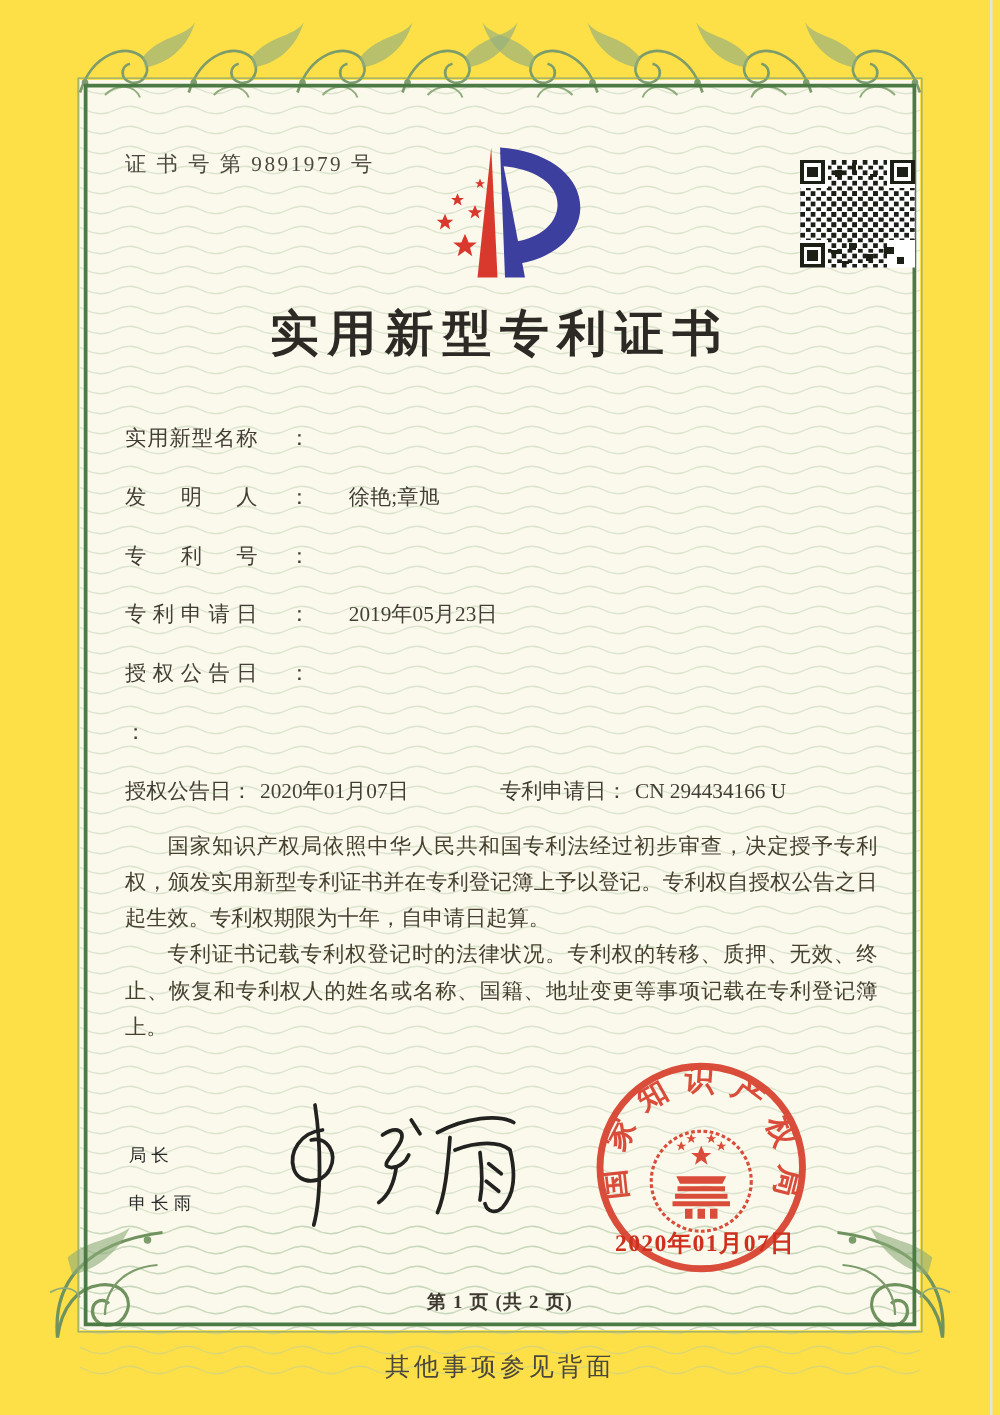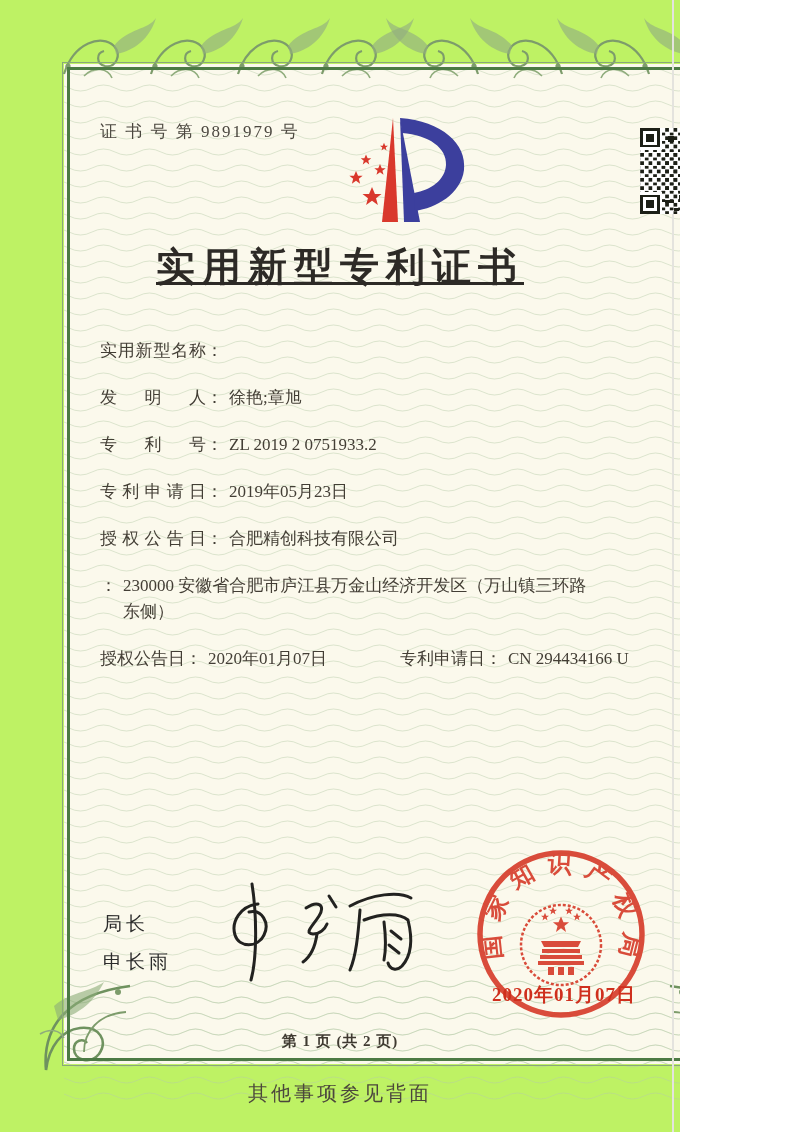--- a/index.html
+++ b/index.html
@@ -1,54 +1,54 @@
 <!DOCTYPE html>
 <html><head>
 <meta charset="utf-8">
 <style>
   html,body{margin:0;padding:0;}
   body{background:#ffffff;font-family:"Liberation Serif","DejaVu Serif",serif;}
-  .page{position:relative;width:680px;height:1132px;background:#bef264;overflow:hidden;}
+  .page{position:relative;width:800px;height:1132px;background:#fde047;overflow:hidden;}
 
   
   .deco{position:absolute;inset:0;z-index:0;pointer-events:none;}
 
   
   .frame-outer{position:absolute;left:62px;top:62px;width:676px;height:1004px;
     border:1.5px solid #8aa77b;box-sizing:border-box;z-index:1;}
   .frame-inner{position:absolute;left:67px;top:67px;width:666px;height:994px;
     border:3px solid #4c7a44;box-sizing:border-box;z-index:1;}
   .scan-edge{position:absolute;right:6px;top:0;width:2px;height:100%;background:#e4e3de;z-index:1;}
 
   .content{position:absolute;inset:0;z-index:2;}
 
   .cert-no{position:absolute;left:100px;top:120px;font-size:17px;color:#4b473f;letter-spacing:2px;}
 
   .logo{position:absolute;left:330px;top:103px;}
   .qr{position:absolute;left:640px;top:128px;}
 
   .title{position:absolute;left:0;top:240px;width:100%;text-align:center;
-    font-size:39px;font-weight:bold;color:#2d2a26;letter-spacing:7px;text-decoration:underline;}
+    font-size:39px;font-weight:bold;color:#2d2a26;letter-spacing:7px;}
 
   .fields{position:absolute;left:100px;top:338px;width:604px;color:#433e35;}
-  .field-row{display:flex;font-size:17px;line-height:26px;margin-bottom:21px;}
+  .field-row{display:flex;font-size:17px;line-height:26px;margin-bottom:21px;gap:25px;}
   .f-label{width:106px;text-align:justify;text-align-last:justify;flex:none;}
   .f-colon{flex:none;}
   .f-value{margin-left:6px;max-width:468px;}
   .grant-row{display:flex;font-size:17px;line-height:26px;}
   .grant-pair{display:flex;}
   .grant-pair.first{width:300px;flex:none;}
 
   .paras{position:absolute;left:100px;top:662px;width:602px;font-size:17px;
     line-height:29px;color:#46402f;text-align:justify;}
   .paras p{margin:0;text-indent:2em;}
 
   .signer{position:absolute;left:103px;top:905px;
     font-family:"Liberation Sans","DejaVu Sans",sans-serif;
-    font-size:19px;color:#2b2b2b;letter-spacing:4px;line-height:38px;}
+    font-size:14px;color:#2b2b2b;letter-spacing:4px;line-height:38px;}
   .signature{position:absolute;left:200px;top:878px;}
 
   .seal{position:absolute;left:468px;top:843px;}
   .seal-date{position:absolute;left:492px;top:982px;font-size:19px;font-weight:bold;
     color:#cf2f1d;letter-spacing:1px;}
 
   .page-number{position:absolute;left:0;top:1032px;width:100%;text-align:center;
     font-size:15px;color:#3f3a31;letter-spacing:1px;font-weight:bold;}
   .back-note{position:absolute;left:0;top:1080px;width:100%;text-align:center;
     font-size:20px;color:#4b463c;letter-spacing:3px;}
@@ -155,50 +155,51 @@
           <span class="f-colon">：</span>
       </div>
       <div class="field-row">
         <span class="f-label">发明人</span>
           <span class="f-colon">：</span>
         <span class="f-value">徐艳;章旭</span>
       </div>
       <div class="field-row">
         <span class="f-label">专利号</span>
           <span class="f-colon">：</span>
-        <span class="f-value">ZL 2019 2 0751933.2</span>
       </div>
       <div class="field-row">
         <span class="f-label">专利申请日</span>
           <span class="f-colon">：</span>
         <span class="f-value">2019年05月23日</span>
       </div>
       <div class="field-row">
         <span class="f-label">授权公告日</span>
           <span class="f-colon">：</span>
-        <span class="f-value">合肥精创科技有限公司</span>
-      </div>
-      <div class="field-row">
-          <span class="f-colon">：</span>
-        <span class="f-value">230000 安徽省合肥市庐江县万金山经济开发区（万山镇三环路东侧）</span>
+      </div>
+      <div class="field-row">
+          <span class="f-colon">：</span>
       </div>
       <div class="grant-row">
         <span class="grant-pair first">
           <span>授权公告日</span>
             <span>：</span>
           <span class="f-value">2020年01月07日</span>
         </span>
         <span class="grant-pair">
           <span>专利申请日</span>
             <span>：</span>
           <span class="f-value">CN 294434166 U</span>
         </span>
       </div>
     </div>
 
+    <div class="paras">
+      <p>国家知识产权局依照中华人民共和国专利法经过初步审查，决定授予专利权，颁发实用新型专利证书并在专利登记簿上予以登记。专利权自授权公告之日起生效。专利权期限为十年，自申请日起算。</p>
+      <p>专利证书记载专利权登记时的法律状况。专利权的转移、质押、无效、终止、恢复和专利权人的姓名或名称、国籍、地址变更等事项记载在专利登记簿上。</p>
+    </div>
 
     <div class="signer">
       <div>局长</div>
       <div>申长雨</div>
     </div>
 
     <svg class="signature" width="230" height="110" viewBox="0 0 230 110" xmlns="http://www.w3.org/2000/svg">
       <g fill="none" stroke="#222220" stroke-width="3" stroke-linecap="round" stroke-linejoin="round">
         <path d="M58,26 C40,28 31,44 35,57 C39,70 58,70 64,57 C70,45 62,31 49,34"></path>
         <path d="M52,6 C57,38 57,80 51,102"></path>

